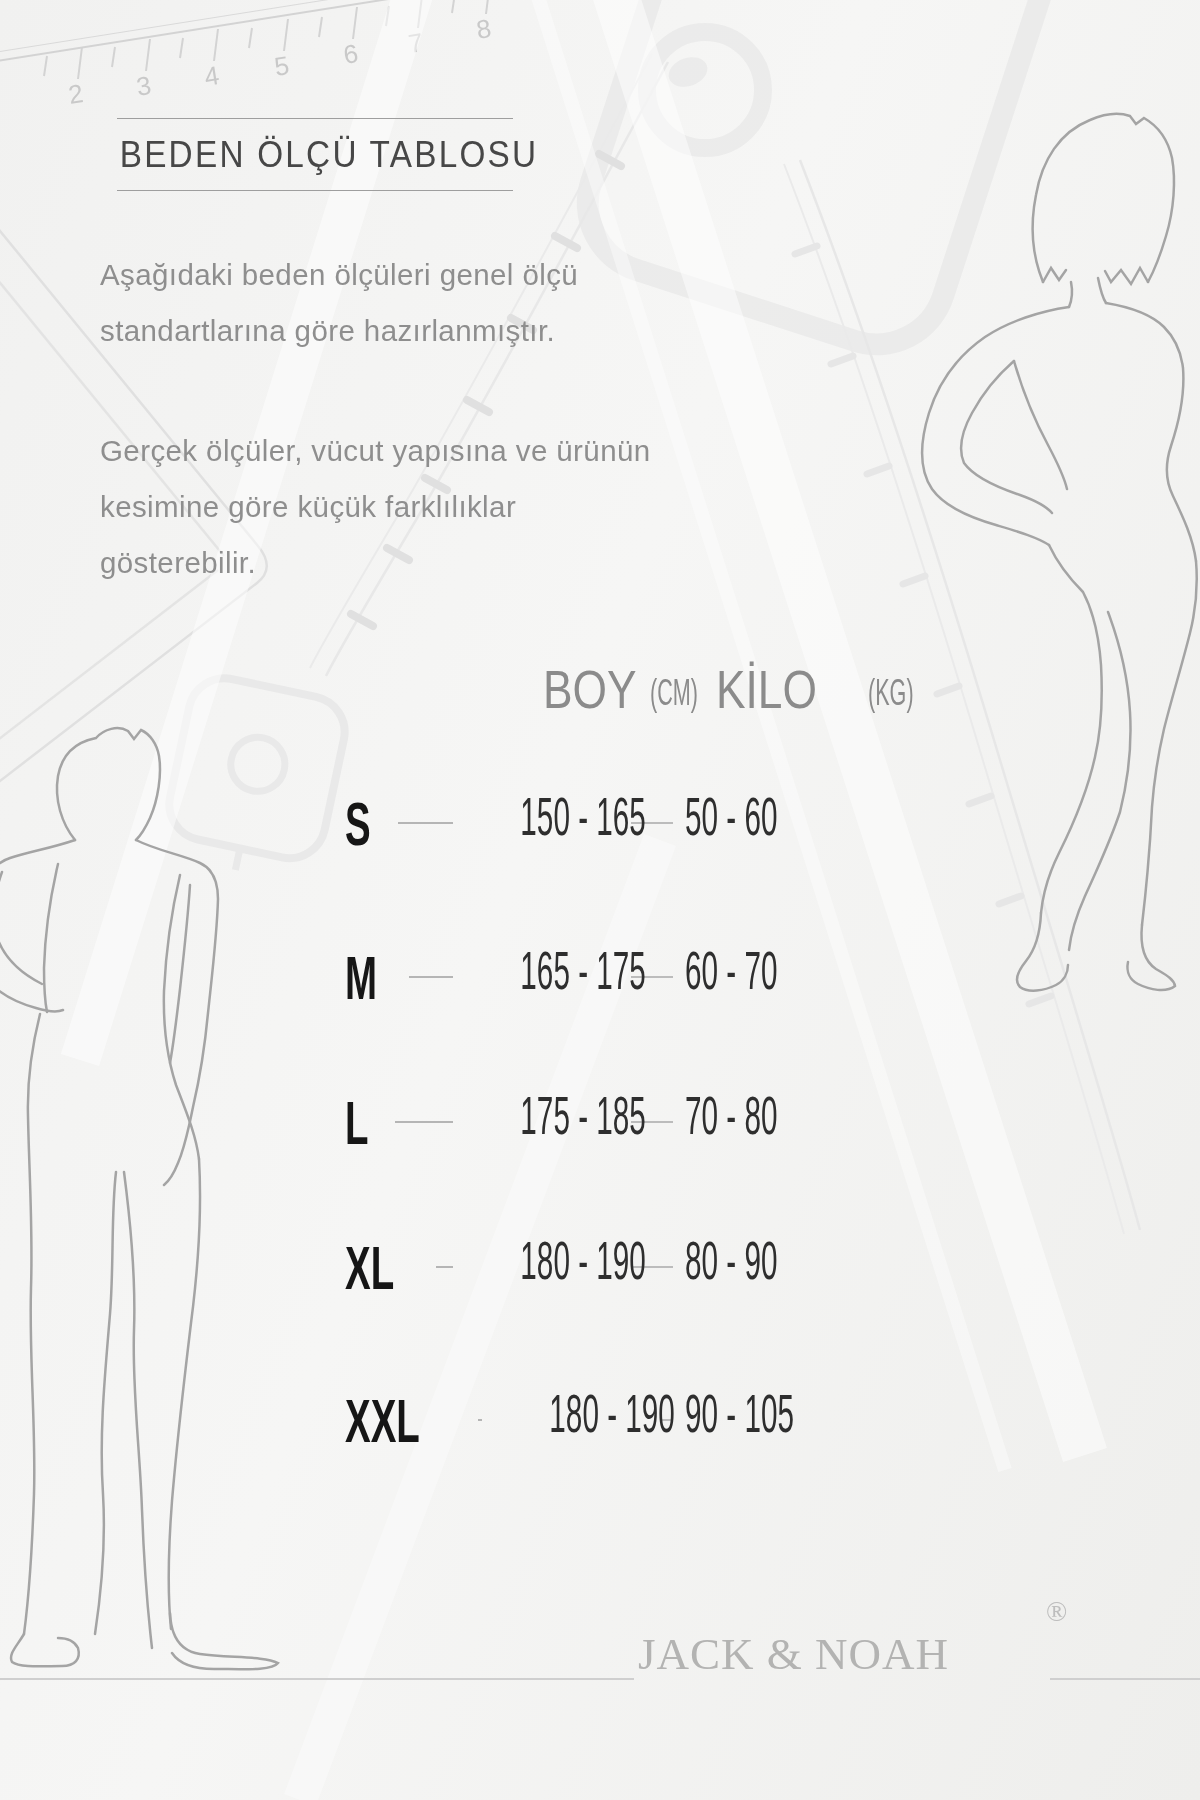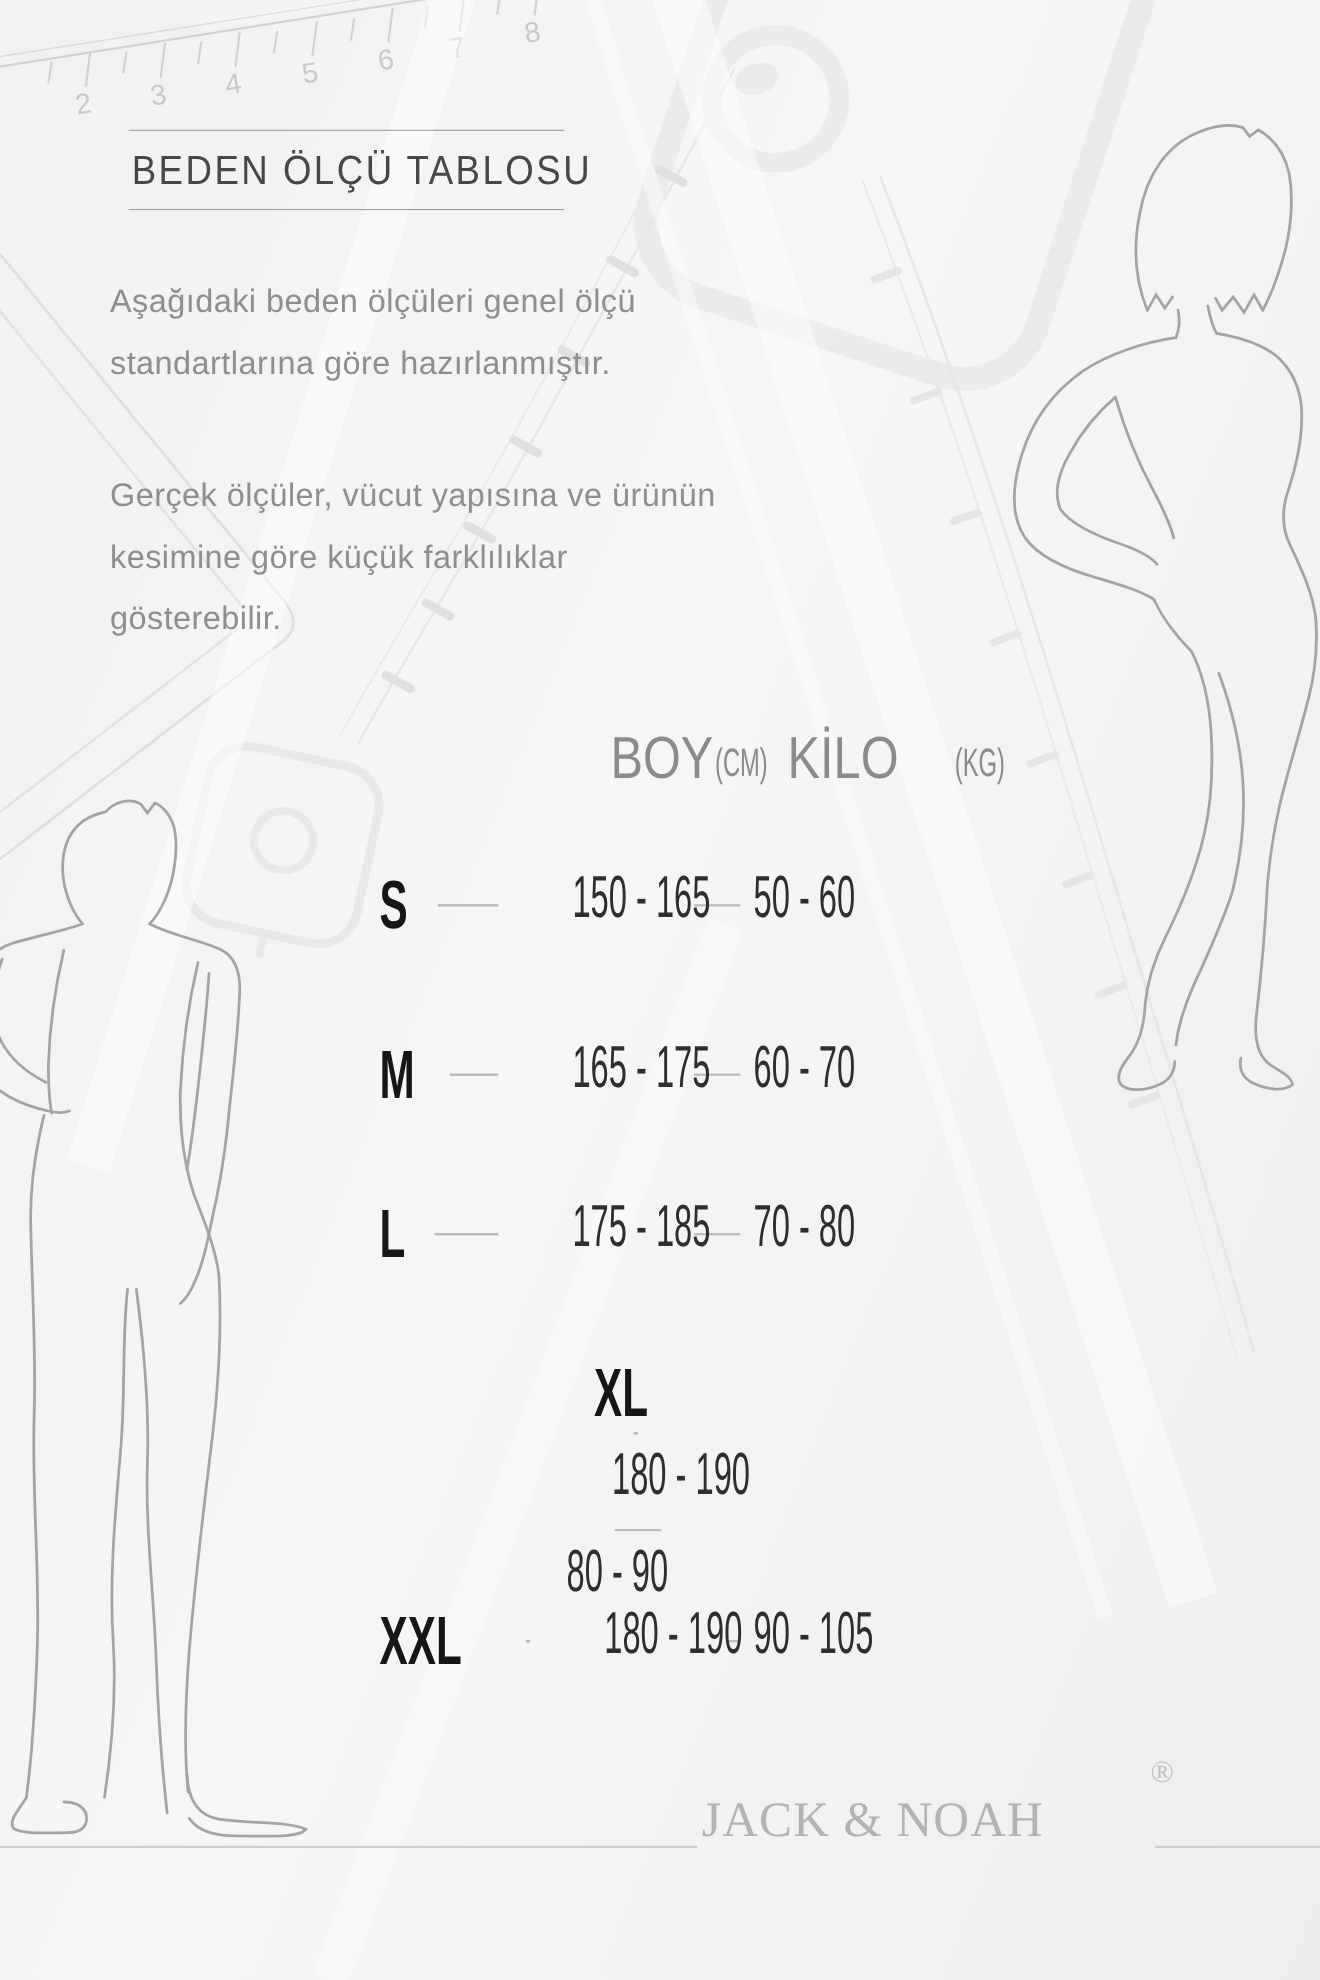--- a/index.html
+++ b/index.html
@@ -161,21 +161,21 @@
   <div class="para para2">
     <div class="line">Gerçek ölçüler, vücut yapısına ve ürünün</div>
     <div class="line">kesimine göre küçük farklılıklar</div>
     <div class="line">gösterebilir.</div>
   </div>
   <div class="para para1">
     <div class="line">Aşağıdaki beden ölçüleri genel ölçü</div>
     <div class="line">standartlarına göre hazırlanmıştır.</div>
   </div>
 
-  <div class="th" style="left:543px;top:658px;margin-left:12px;">
+  <div class="th" style="left:543px;top:658px;">
     <span class="th-big">BOY</span>
   </div>
   <div class="th" style="left:650px;top:672px;">
     <span class="th-small">(CM)</span>
   </div>
   <div class="th" style="left:716px;top:658px;">
     <span class="th-big">KİLO</span>
   </div>
   <div class="th" style="left:868px;top:672px;">
     <span class="th-small">(KG)</span>
@@ -195,28 +195,28 @@
     <div class="leader2"></div>
     <div class="cell-weight"><span class="cond-val">60 - 70</span></div>
   </div>
   <div class="size-row" style="top:1086px;">
     <span class="size-label">L</span>
     <div class="leader1"></div>
     <div class="cell-height"><span class="cond-val">175 - 185</span></div>
     <div class="leader2"></div>
     <div class="cell-weight"><span class="cond-val">70 - 80</span></div>
   </div>
-  <div class="size-row" style="top:1231px;flex-direction:column;">
+  <div class="size-row" style="top:1231px;">
     <span class="size-label">XL</span>
     <div class="leader1"></div>
     <div class="cell-height"><span class="cond-val">180 - 190</span></div>
     <div class="leader2"></div>
     <div class="cell-weight"><span class="cond-val">80 - 90</span></div>
   </div>
-  <div class="size-row" style="top:1456px;">
+  <div class="size-row" style="top:1384px;">
     <span class="size-label">XXL</span>
     <div class="leader1"></div>
     <div class="cell-height"><span class="cond-val">180 - 190</span></div>
     <div class="leader2"></div>
     <div class="cell-weight"><span class="cond-val">90 - 105</span></div>
   </div>
 
   <div class="bottom-rule left"></div>
   <div class="bottom-rule right"></div>
   <div class="brand">JACK &amp; NOAH</div>

